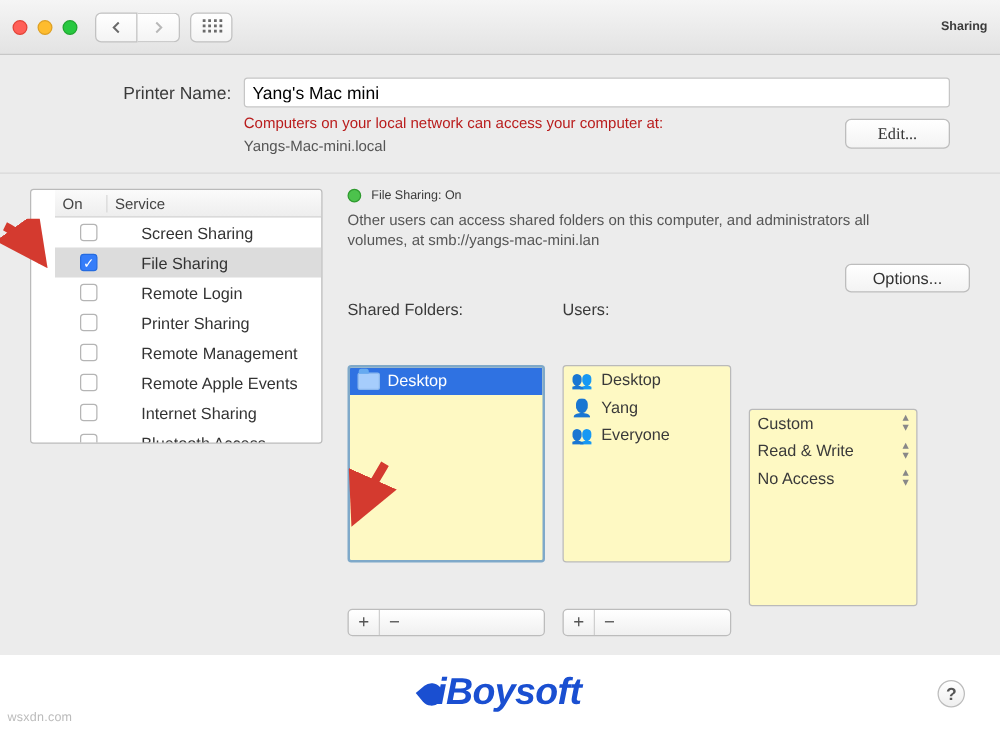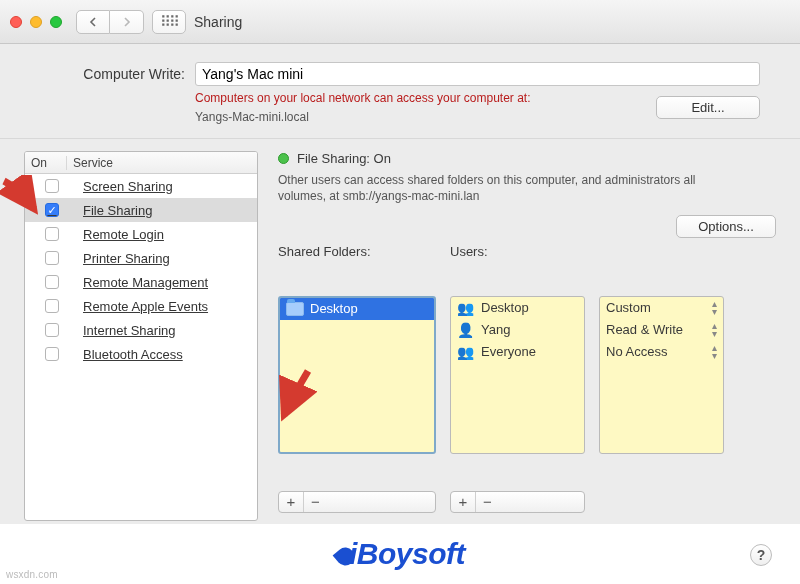--- a/index.html
+++ b/index.html
@@ -30,21 +30,21 @@
   .tb-btn {
     width: 34px; height: 24px;
     background: linear-gradient(#ffffff, #f4f4f4);
     border: 1px solid #c2c2c2; border-radius: 5px;
     display: flex; align-items: center; justify-content: center;
     font-size: 14px; color: #6a6a6a; cursor: default;
   }
   .tb-group .tb-btn:first-child { border-radius: 5px 0 0 5px; }
   .tb-group .tb-btn:last-child  { border-radius: 0 5px 5px 0; border-left: none; }
   .grid-icon { font-size: 15px; letter-spacing: -2px; }
-  .tb-title { flex: 1; text-align: left; font-size: 14px; color: #3b3b3b; }
+  .tb-title { flex: 1; text-align: right; font-size: 10px; color: #3b3b3b; font-weight: bold; }
   .searchwrap {
     display: flex; align-items: center;
     width: 162px; height: 24px;
     background: #fff; border: 1px solid #c8c8c8; border-radius: 5px;
     padding: 0 6px; color: #999;
   }
   .searchwrap svg { width: 13px; height: 13px; fill: #8e8e8e; margin-right: 4px; }
   .searchwrap input {
     border: none; outline: none; background: transparent;
     font-size: 13px; width: 100%; color: #444;
@@ -70,55 +70,56 @@
     grid-column: 2 / 4;
   }
   .cname-desc { grid-column: 2 / 3; font-size: 12px; color: #b91c1c; line-height: 1.35; }
   .cname-host { grid-column: 2 / 3; font-size: 12px; color: #555; }
   .btn {
     background: linear-gradient(#ffffff, #f3f3f3);
     border: 1px solid #bdbdbd; border-radius: 5px;
     padding: 3px 14px; font-size: 13px; color: #333;
     cursor: default;
   }
-  .btn-edit { grid-column: 3; grid-row: 2 / 4; align-self: center; justify-self: end; width: 104px; }
+  .btn-edit { grid-column: 3; grid-row: 2 / 4; align-self: center; justify-self: end; width: 84px; font-family: Liberation Serif, serif; }
 
   
   .main {
     display: flex;
     gap: 0;
     padding: 12px 24px 12px 24px;
     height: 394px;
     position: relative;
   }
 
   
   .svc-table {
     width: 234px;
     background: #fff;
     border: 1px solid #bababa;
     border-radius: 3px;
     overflow: hidden;
-    height: 370px;
+    height: 204px;
+    padding-left: 19px;
   }
   .svc-head, .svc-row {
     display: grid;
     grid-template-columns: 42px 1fr;
     align-items: center;
   }
   .svc-head {
     height: 22px;
     font-size: 12px;
     color: #444;
     background: linear-gradient(#fbfbfb, #eeeeee);
     border-bottom: 1px solid #cfcfcf;
   }
   .svc-head > div { padding: 0 6px; border-right: 1px solid #d8d8d8; }
   .svc-head > div:last-child { border-right: none; }
-  .svc-row { height: 24px; padding: 0 6px; gap: 4px; text-decoration: underline; }
+  .svc-row { height: 24px; padding: 0 6px; gap: 15px; }
   .svc-row .ck {
     width: 14px; height: 14px;
     border: 1px solid #b5b5b5; border-radius: 3px;
     justify-self: center;
     display: flex; align-items: center; justify-content: center;
     font-size: 11px; color: #fff;
   }
   .svc-row.checked .ck { background: #357df9; border-color: #256be0; }
   .svc-row.sel { background: #dcdcdc; }
   .svc-label { font-size: 13px; color: #333; padding-left: 6px; }
@@ -126,34 +127,34 @@
   
   .arrow {
     position: absolute; pointer-events: none;
   }
   .arrow svg { display: block; }
 
   
   .detail { flex: 1; padding-left: 20px; position: relative; }
   .status-row { display: flex; align-items: center; gap: 8px; margin-bottom: 6px; }
   .status-dot { width: 11px; height: 11px; border-radius: 50%; background: #4cc24c; border: 1px solid #2e9a2e; }
-  .status-text { font-size: 13px; }
+  .status-text { font-size: 10px; }
   .status-desc { font-size: 12px; color: #555; line-height: 1.35; max-width: 420px; }
   .options-row { display: flex; justify-content: flex-end; margin: 10px 0 6px 0; }
 
   .lists { display: flex; gap: 14px; }
   .listcol { display: flex; flex-direction: column; gap: 33px; }
   .listcol h4 { font-size: 13px; font-weight: 400; margin-bottom: 4px; }
   .listbox {
     background: #fef9c3; border: 1px solid #bababa; border-radius: 3px;
     height: 158px; overflow: hidden;
   }
   .listbox.folders { width: 158px; border: 2px solid #7fa9c9; }
   .listbox.users   { width: 135px; }
-  .listbox.perms   { width: 125px; }
+  .listbox.perms   { width: 135px; margin-top: 35px; }
   .list-item {
     height: 22px; display: flex; align-items: center; gap: 6px;
     padding: 0 6px; font-size: 13px;
   }
   .list-item.sel { background: #2f72e2; color: #fff; }
   .fico { width: 18px; height: 14px; background: #66aaf0; border: 1px solid #3f86d8; border-radius: 2px; position: relative; }
   .fico::before { content: ""; position: absolute; top: -4px; left: 0; width: 8px; height: 4px; background: #66aaf0; border-radius: 2px 2px 0 0; }
   .list-item.sel .fico { background: #a6cdfc; border-color: #8cb9ee; }
   .uico { font-size: 14px; color: #444; width: 18px; text-align: center; }
   .perm-item { display: flex; align-items: center; justify-content: space-between; padding: 0 6px; height: 22px; font-size: 13px; }
@@ -219,21 +220,21 @@
         </svg>
     </div>
   </div>
   <div class="tb-btn">
     <span class="grid-icon">⠿⠿</span>
   </div>
   <div class="tb-title">Sharing</div>
 </div>
 
 <div class="cname">
-  <div class="cname-label">Computer Write:</div>
+  <div class="cname-label">Printer Name:</div>
   <input class="cname-input" value="Yang's Mac mini" style="">
   <div class="cname-desc">Computers on your local network can access your computer at:</div>
   <div class="cname-host">Yangs-Mac-mini.local</div>
   <button class="btn btn-edit">Edit...</button>
 </div>
 
 <div class="main">
 
   <div class="arrow" style="left:-2px; top:36px;">
     <svg width="56" height="52" viewBox="0 0 56 52">

